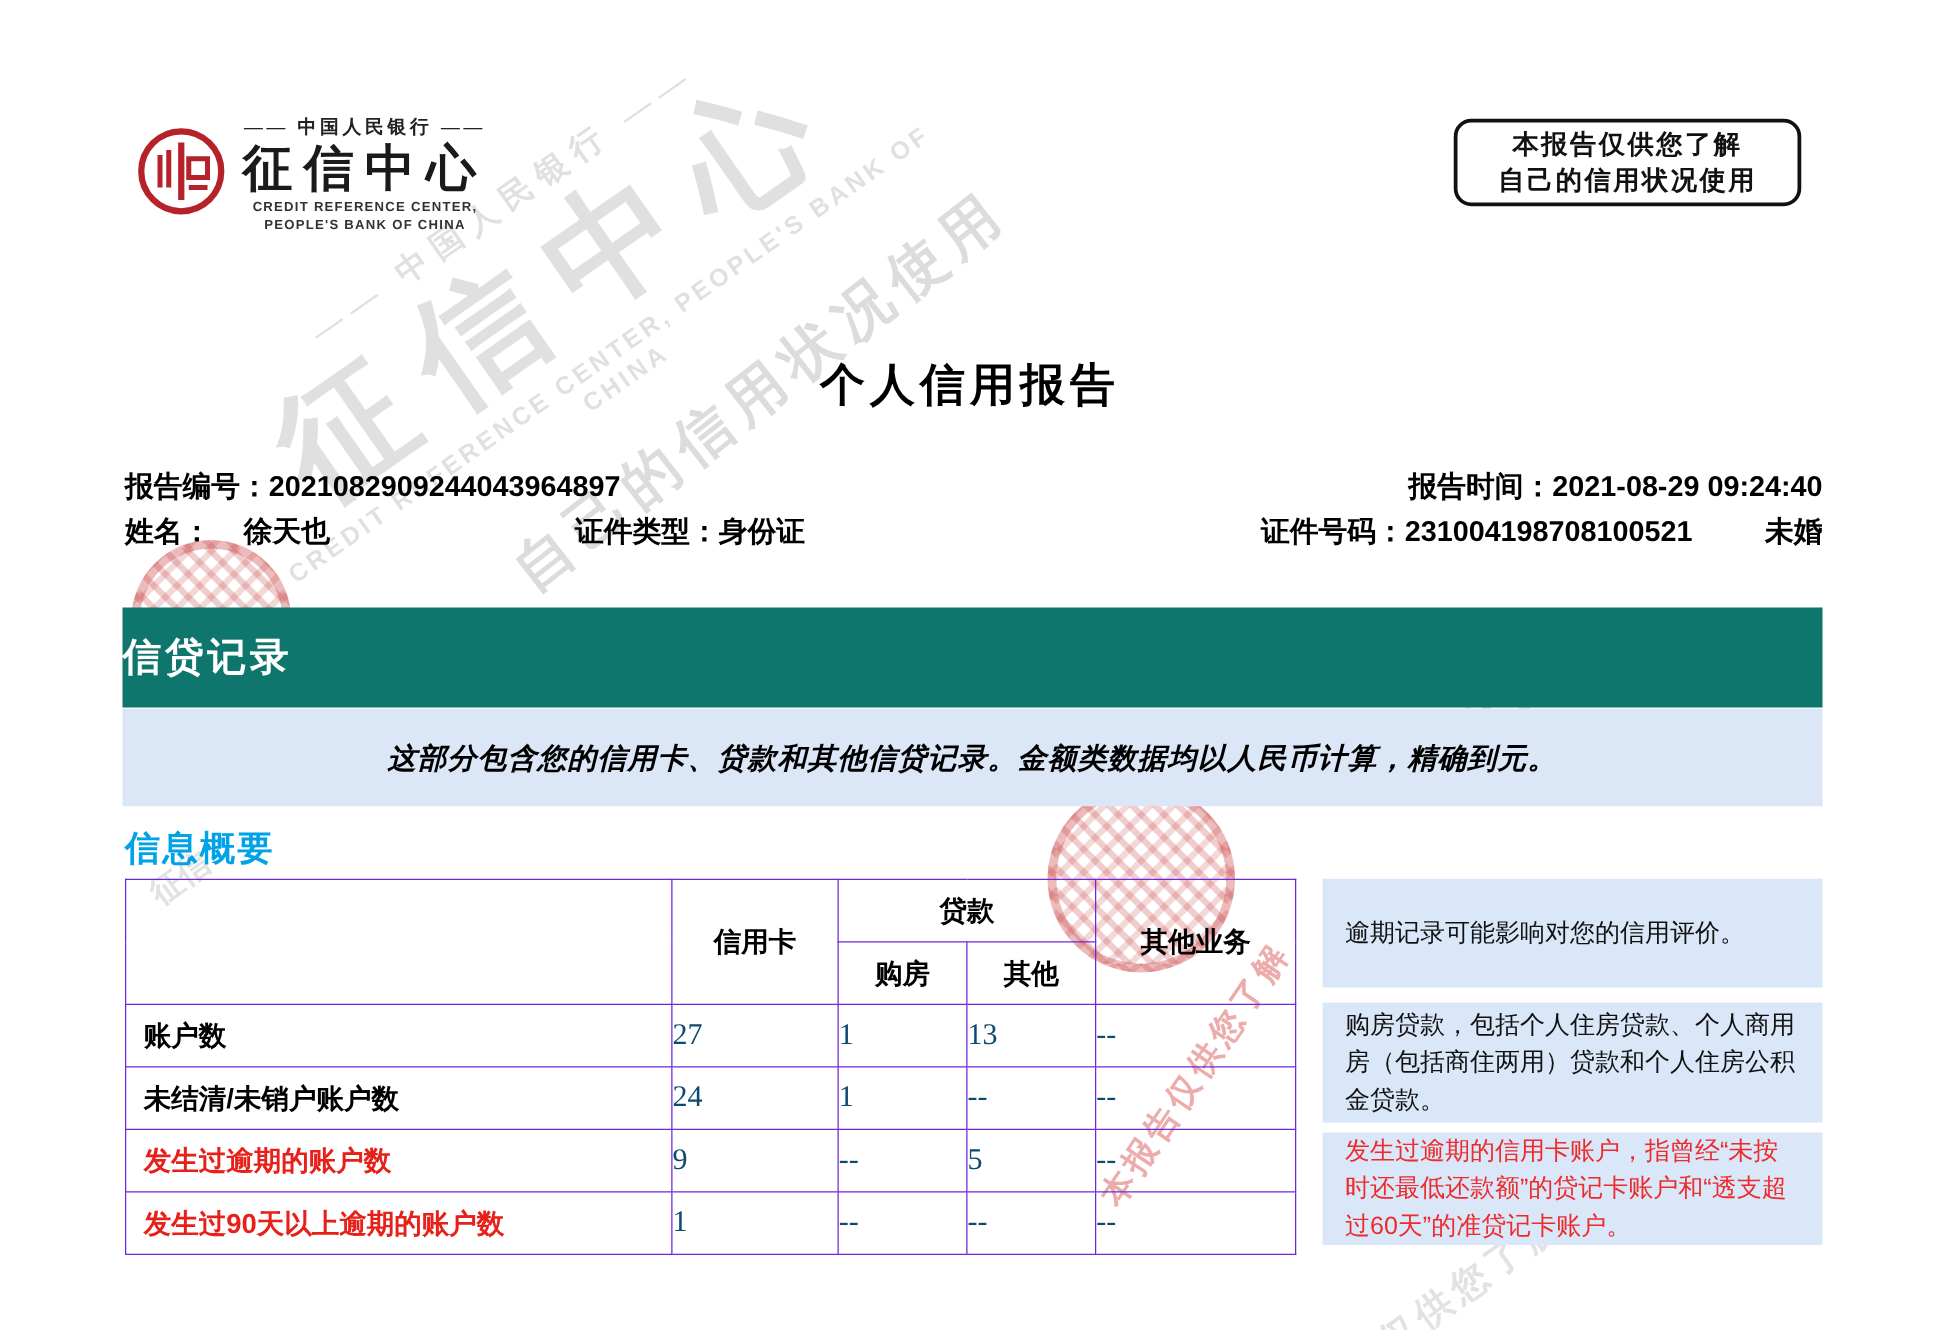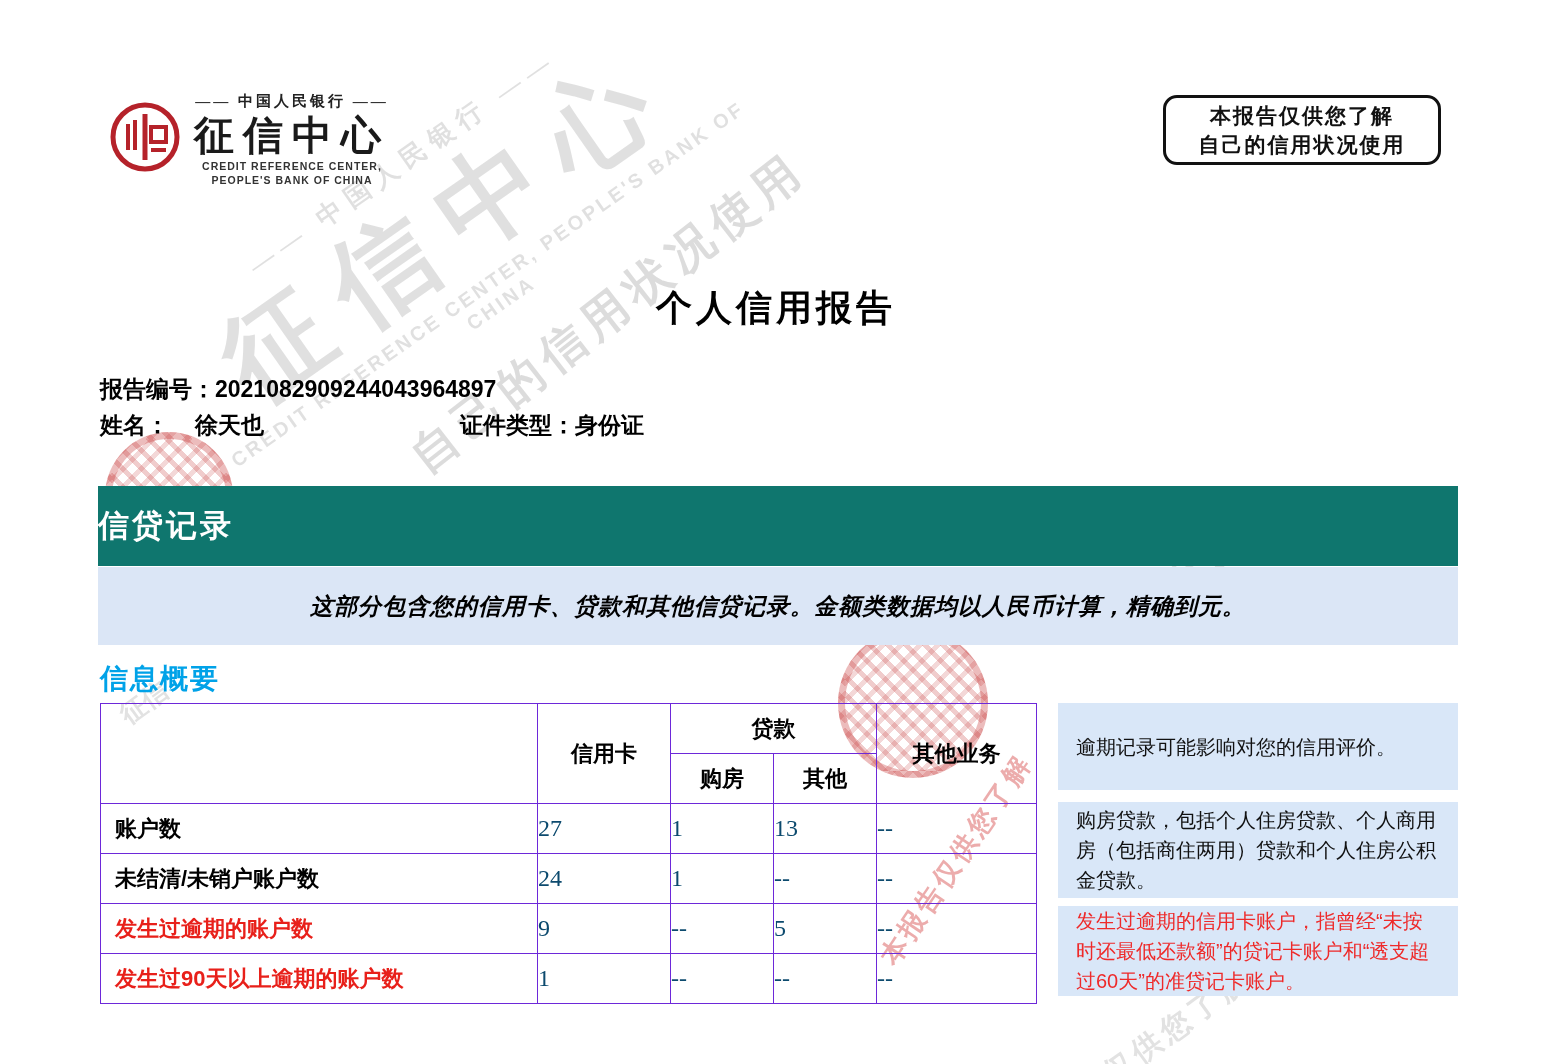--- a/index.html
+++ b/index.html
@@ -128,26 +128,32 @@
 
     <div class="notice-box">
       <div>本报告仅供您了解</div>
       <div>自己的信用状况使用</div>
     </div>
 
     <div class="report-title">个人信用报告</div>
 
     <div class="meta-line l1">
       <span>报告编号：</span><span>2021082909244043964897</span>
+      <span class="meta-right">
+        <span>报告时间：</span><span>2021-08-29 09:24:40</span>
+      </span>
     </div>
 
     <div class="meta-line l2">
       <span>姓名：</span><span class="gap-sm"></span><span>徐天也</span>
       <span class="meta-mid">
         <span>证件类型：</span><span>身份证</span>
+      </span>
+      <span class="meta-right">
+        <span>证件号码：</span><span>231004198708100521</span><span class="gap-lg"></span><span>未婚</span>
       </span>
     </div>
 
     <div class="banner">
       <span>信贷记录</span>
     </div>
 
     <div class="band">
       <span>这部分包含您的信用卡、贷款和其他信贷记录。金额类数据均以人民币计算，精确到元。</span>
     </div>

